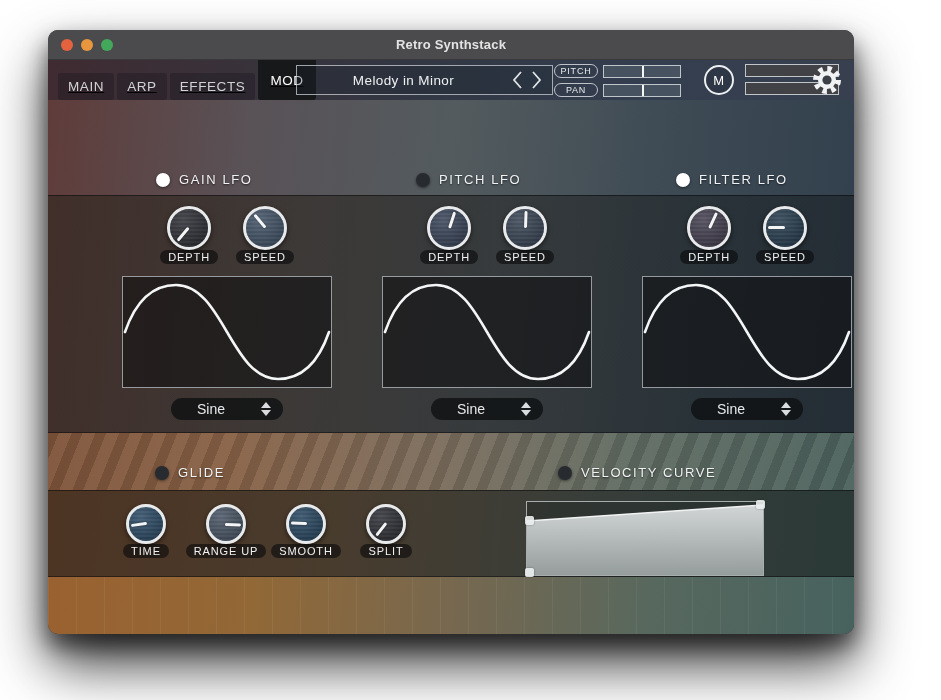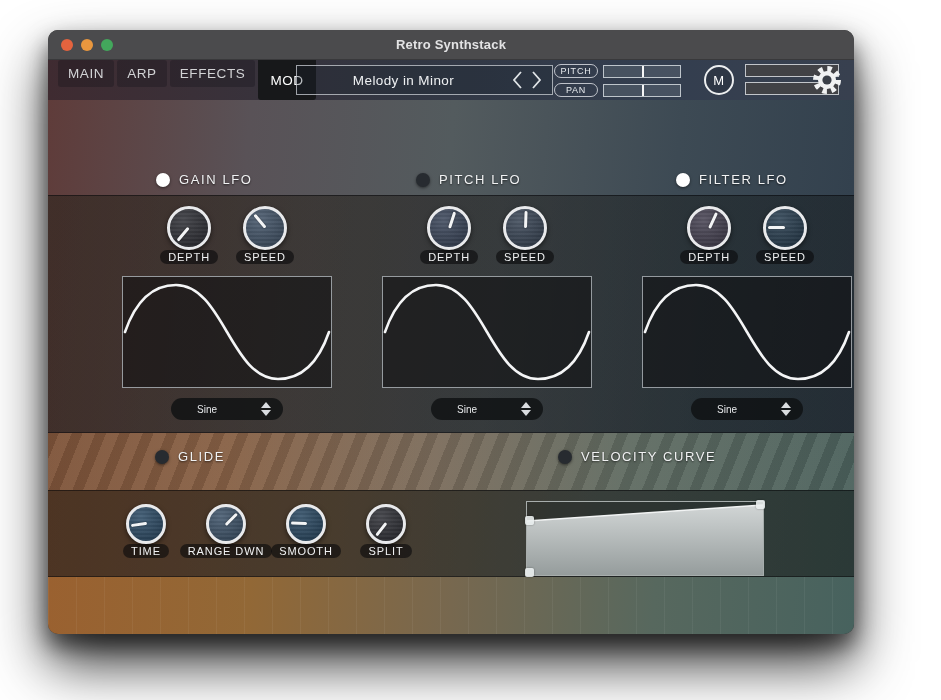--- a/index.html
+++ b/index.html
@@ -16,21 +16,21 @@
   .titlebar { height:30px; background:#4b4b4d; border-bottom:1px solid #39393b;
     display:flex; align-items:center; position:relative; }
   .lights { display:flex; gap:8px; margin-left:13px; }
   .light { width:12px; height:12px; border-radius:50%; }
   .title { position:absolute; left:0; right:0; text-align:center; color:#e3e3e4;
     font-size:13px; font-weight:bold; letter-spacing:0.2px; pointer-events:none; }
 
   
   .header { height:40px; display:flex; align-items:center; position:relative;
     background:linear-gradient(90deg,#3f2b31 0%,#3a3038 18%,#323743 45%,#333e4f 75%,#38404f 100%); }
-  .tabs { display:flex; align-items:flex-start; gap:3px; margin-left:10px; height:100%; }
+  .tabs { display:flex; align-items:flex-end; gap:3px; margin-left:10px; height:100%;text-decoration:underline; }
   .tab { font-size:13.5px; letter-spacing:0.6px; color:#d2d3d5; padding:6px 10px;
     background:rgba(20,20,26,0.32); border-radius:3px; cursor:default; }
   .tab.active { background:#17181a; color:#ffffff; align-self:stretch;
     display:flex; align-items:center; border-radius:0 0 3px 3px; padding:0 12px; }
 
   .preset { position:absolute; left:248px; top:5px; width:257px; height:30px;
     border:1px solid rgba(205,210,215,0.75); background:rgba(25,35,45,0.30);
     display:flex; align-items:center; }
   .preset-name { flex:1; text-align:center; color:#eef0f2; font-size:13.5px; letter-spacing:0.4px; }
   .preset-arrows { display:flex; gap:2px; margin-right:8px; }
@@ -74,30 +74,30 @@
       radial-gradient(circle at 35% 28%, rgba(255,255,255,0.10), rgba(0,0,0,0.22) 78%); }
   .ptr { position:absolute; inset:0; z-index:2; }
   .ptr i { position:absolute; left:calc(50% - 1.5px); top:2px; width:3px; height:46%;
     background:#f3f4f5; border-radius:2px; display:block; box-shadow:0 0 2px rgba(0,0,0,0.4); }
   .pill { background:rgba(10,10,12,0.62); border-radius:8px; padding:1px 8px;
     font-size:11px; letter-spacing:0.9px; color:#f2f3f4; white-space:nowrap; }
 
   .wave-box { margin-top:12px; width:210px; height:112px;
     border:1px solid rgba(190,196,202,0.75); background:rgba(16,16,18,0.58); }
   .wave-select { margin-top:10px; width:112px; height:22px; border-radius:11px;
-    background:rgba(14,16,18,0.80); color:#e6e8ea; font-size:10px;
+    background:rgba(14,16,18,0.80); color:#e6e8ea; font-size:14px;
     display:flex; align-items:center; position:relative; padding-left:26px; }
   .tris { position:absolute; right:12px; top:0; bottom:0; display:flex; flex-direction:column;
     justify-content:center; gap:2px; }
   .tri-up { width:0; height:0; border-left:5px solid transparent; border-right:5px solid transparent;
     border-bottom:6px solid #dadde0; }
   .tri-down { width:0; height:0; border-left:5px solid transparent; border-right:5px solid transparent;
     border-top:6px solid #dadde0; }
 
-  .s3 { height:57px; display:flex; position:relative;
+  .s3 { height:57px; display:flex; align-items:flex-end; position:relative;
     background:repeating-linear-gradient(112deg, rgba(18,18,24,0.10) 0 10px, rgba(250,250,255,0.05) 10px 22px),
       linear-gradient(95deg,#7e5338 0%,#876044 22%,#7b6c5b 48%,#5f6b61 72%,#4b615c 100%); }
   .s3 .toggle { padding:0 0 10px 0; }
   .glide-toggle { margin-left:107px; }
   .vel-toggle { margin-left:333px; }
 
   .s4 { height:87px; position:relative; border-top:1px solid rgba(5,5,8,0.5); border-bottom:1px solid rgba(5,5,8,0.45);
     background:linear-gradient(rgba(12,12,14,0.42),rgba(12,12,14,0.42)),
       linear-gradient(95deg,#7c5132 0%,#745e44 35%,#57625a 68%,#415a54 100%); }
   .glide-knobs { position:absolute; left:58px; top:13px; display:flex; }
@@ -314,26 +314,26 @@
     <div class="glide-knobs">
       <div class="knob-unit">
         <div class="knob" style="background: rgb(50, 80, 106);">
           <div class="ptr" style="transform: rotate(-98deg);">
               <i></i>
             </div>
         </div>
         <span class="pill">TIME</span>
       </div>
       <div class="knob-unit">
-        <div class="knob" style="background: rgb(67, 88, 110);">
-          <div class="ptr" style="transform: rotate(45deg);">
+        <div class="knob" style="background: rgb(78, 90, 106);">
+          <div class="ptr" style="transform: rotate(92deg);">
               <i></i>
             </div>
         </div>
-        <span class="pill">RANGE DWN</span>
+        <span class="pill">RANGE UP</span>
       </div>
       <div class="knob-unit">
         <div class="knob" style="background: rgb(47, 77, 102);">
           <div class="ptr" style="transform: rotate(-88deg);">
               <i></i>
             </div>
         </div>
         <span class="pill">SMOOTH</span>
       </div>
       <div class="knob-unit">

